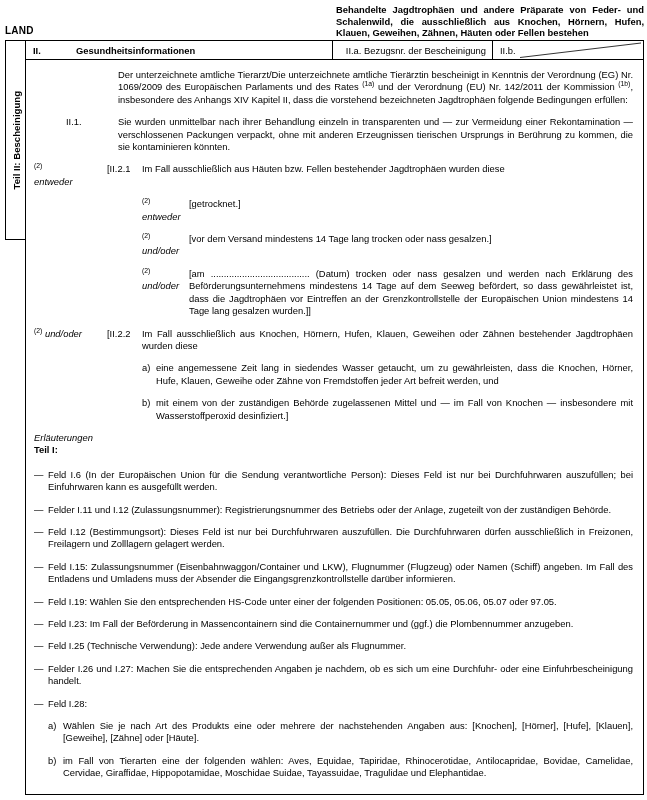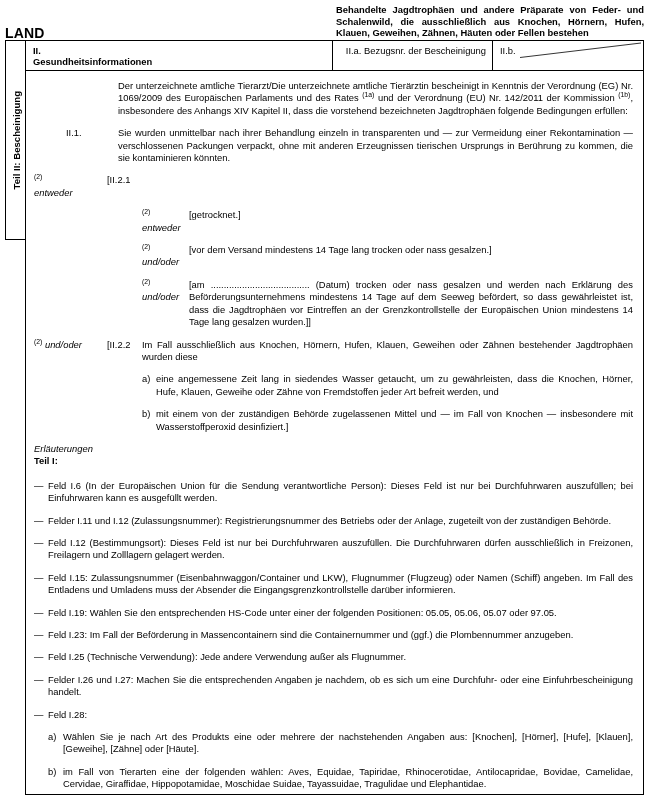--- a/index.html
+++ b/index.html
@@ -1,36 +1,36 @@
 <!DOCTYPE html>
 <html><head>
 <meta charset="utf-8">
 <style>
   html,body{margin:0;padding:0;background:#fff;}
   body{width:647px;height:800px;position:relative;font-family:"Liberation Sans",sans-serif;color:#000;
        font-size:9.4px;-webkit-font-smoothing:antialiased;}
   .page{position:absolute;inset:0;background:#fff;overflow:hidden;}
 
   
-  .land{position:absolute;left:5px;top:25px;font-weight:bold;font-size:14px;letter-spacing:.2px;text-align:center;}
+  .land{position:absolute;left:5px;top:25px;font-weight:bold;font-size:10px;letter-spacing:.2px;text-align:center;}
   .doc-title{position:absolute;left:336px;top:4px;width:308px;font-weight:bold;font-size:9.4px;
              line-height:11.6px;text-align:justify;}
 
   
   .sidebar{position:absolute;left:5px;top:40px;width:20px;height:198px;border:1px solid #000;
            display:flex;align-items:center;justify-content:center;background:#fff;}
   .sidebar span{writing-mode:vertical-rl;transform:rotate(180deg);font-weight:bold;font-size:9.6px;
                 white-space:nowrap;}
 
   
   .main-table{position:absolute;left:25px;top:40px;width:617px;height:753px;border:1px solid #000;
               display:flex;flex-direction:column;background:#fff;}
   .header-row{display:flex;border-bottom:1px solid #000;flex:none;}
   .hc{padding:4px 6px 3px 7px;font-size:9.4px;}
-  .hc1{width:293px;border-right:1px solid #000;font-weight:bold;display:flex;flex-direction:column;}
+  .hc1{width:293px;border-right:1px solid #000;font-weight:bold;display:flex;}
   .hc1 .num{width:43px;flex:none;}
   .hc2{width:146px;border-right:1px solid #000;text-align:right;}
   .hc3{flex:1;position:relative;}
   .hc3 svg{position:absolute;right:1px;top:1px;}
 
   .body-cell{flex:1;padding:9px 10px 0 8px;overflow:hidden;text-align:justify;line-height:12.4px;}
 
   sup{font-size:6.8px;line-height:0;vertical-align:4px;}
   i{font-style:italic;}
 
@@ -97,20 +97,21 @@
 
       <div class="row">
         <div class="ind-s"></div>
         <div class="c-num2">II.1.</div>
         <div class="c-text">Sie wurden unmittelbar nach ihrer Behandlung einzeln in transparenten und — zur Vermeidung einer Rekontamination — verschlossenen Packungen verpackt, ohne mit anderen Erzeugnissen tierischen Ursprungs in Berührung zu kommen, die sie kontaminieren könnten.</div>
       </div>
 
       <div class="row">
         <div class="c-label"><sup>(2)</sup> <i>entweder</i></div>
         <div class="c-num">[II.2.1</div>
+        <div class="c-text">Im Fall ausschließlich aus Häuten bzw. Fellen bestehender Jagdtrophäen wurden diese</div>
       </div>
 
       <div class="subrow">
         <div class="s-label"><sup>(2)</sup> <i>entweder</i></div>
         <div class="s-text">[getrocknet.]</div>
       </div>
       <div class="subrow">
         <div class="s-label"><sup>(2)</sup> <i>und/oder</i></div>
         <div class="s-text">[vor dem Versand mindestens 14 Tage lang trocken oder nass gesalzen.]</div>
       </div>

